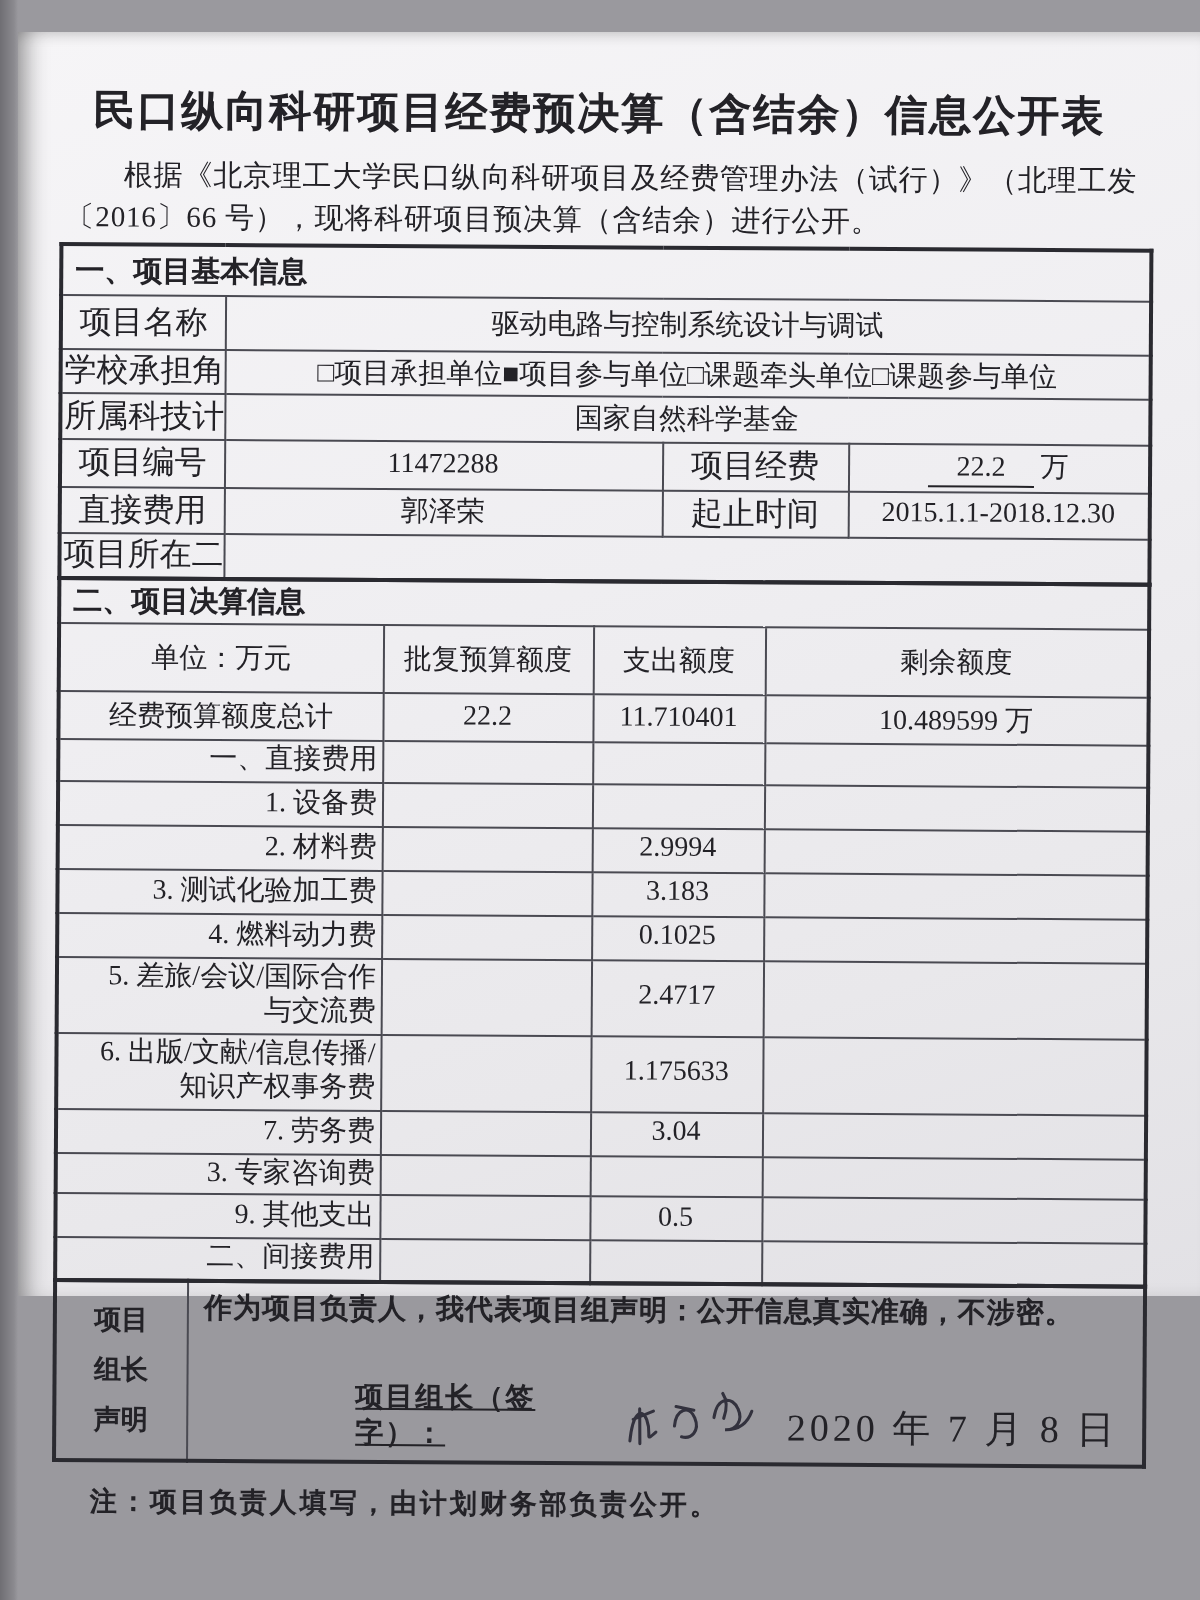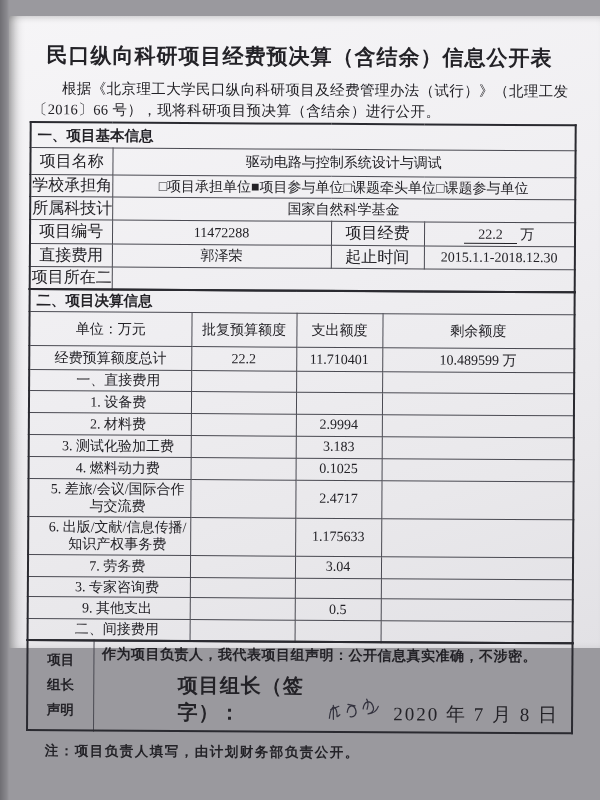--- a/index.html
+++ b/index.html
@@ -27,31 +27,31 @@
   table{border-collapse:collapse;table-layout:fixed;width:545px;margin-left:21px;
     border:2px solid #2a2a30;}
   .tbl2,.tbl3{margin-top:-2px;}
   td{border:1px solid #4a4a52;font-size:14px;text-align:center;padding:1px 2px;
     overflow:hidden;vertical-align:middle;}
   tr.sec td{
     font-family:"Liberation Sans","DejaVu Sans",sans-serif;
     font-weight:bold;font-size:14.5px;text-align:left;padding-left:6px;
   }
   td.lbl{font-size:16px;white-space:nowrap;padding:0 1px;}
-  td.lft{text-align:center;padding-left:18px;line-height:1.25;}
+  td.lft{text-align:right;padding-left:18px;line-height:1.25;}
   .ul{display:inline-block;border-bottom:1px solid #232227;padding:0 14px;}
   .h18{height:18px}.h19{height:19px}.h20{height:20px}.h21{height:21px}
   .h22{height:22px}.h23{height:23px}.h24{height:24px}.h26{height:26px}
   .h27{height:27px}.h29{height:29px}.h34{height:34px}.h36{height:36px}
   td.dlab{font-weight:bold;font-size:13.5px;line-height:25px;}
   td.dbody{position:relative;height:80px;text-align:left;vertical-align:top;padding:4px 8px;}
   .stmt{font-weight:bold;font-size:14px;letter-spacing:.5px;}
   .sigrow{position:absolute;left:84px;right:12px;bottom:4px;
     display:flex;align-items:flex-end;justify-content:space-between;}
-  .siglabel{font-weight:bold;font-size:20px;letter-spacing:1px;}
+  .siglabel{font-weight:bold;font-size:14px;letter-spacing:1px;text-decoration:underline;}
   .sig-svg{margin:0 6px 2px 0;transform:rotate(-7deg);}
   .datetxt{font-size:19px;letter-spacing:2px;white-space:nowrap;}
   .note{margin:11px 0 0 40px;font-weight:bold;font-size:13.5px;letter-spacing:1.5px;}
 </style>
 </head>
 <body>
 
 <div class="paper">
 <div class="sheet">
 

